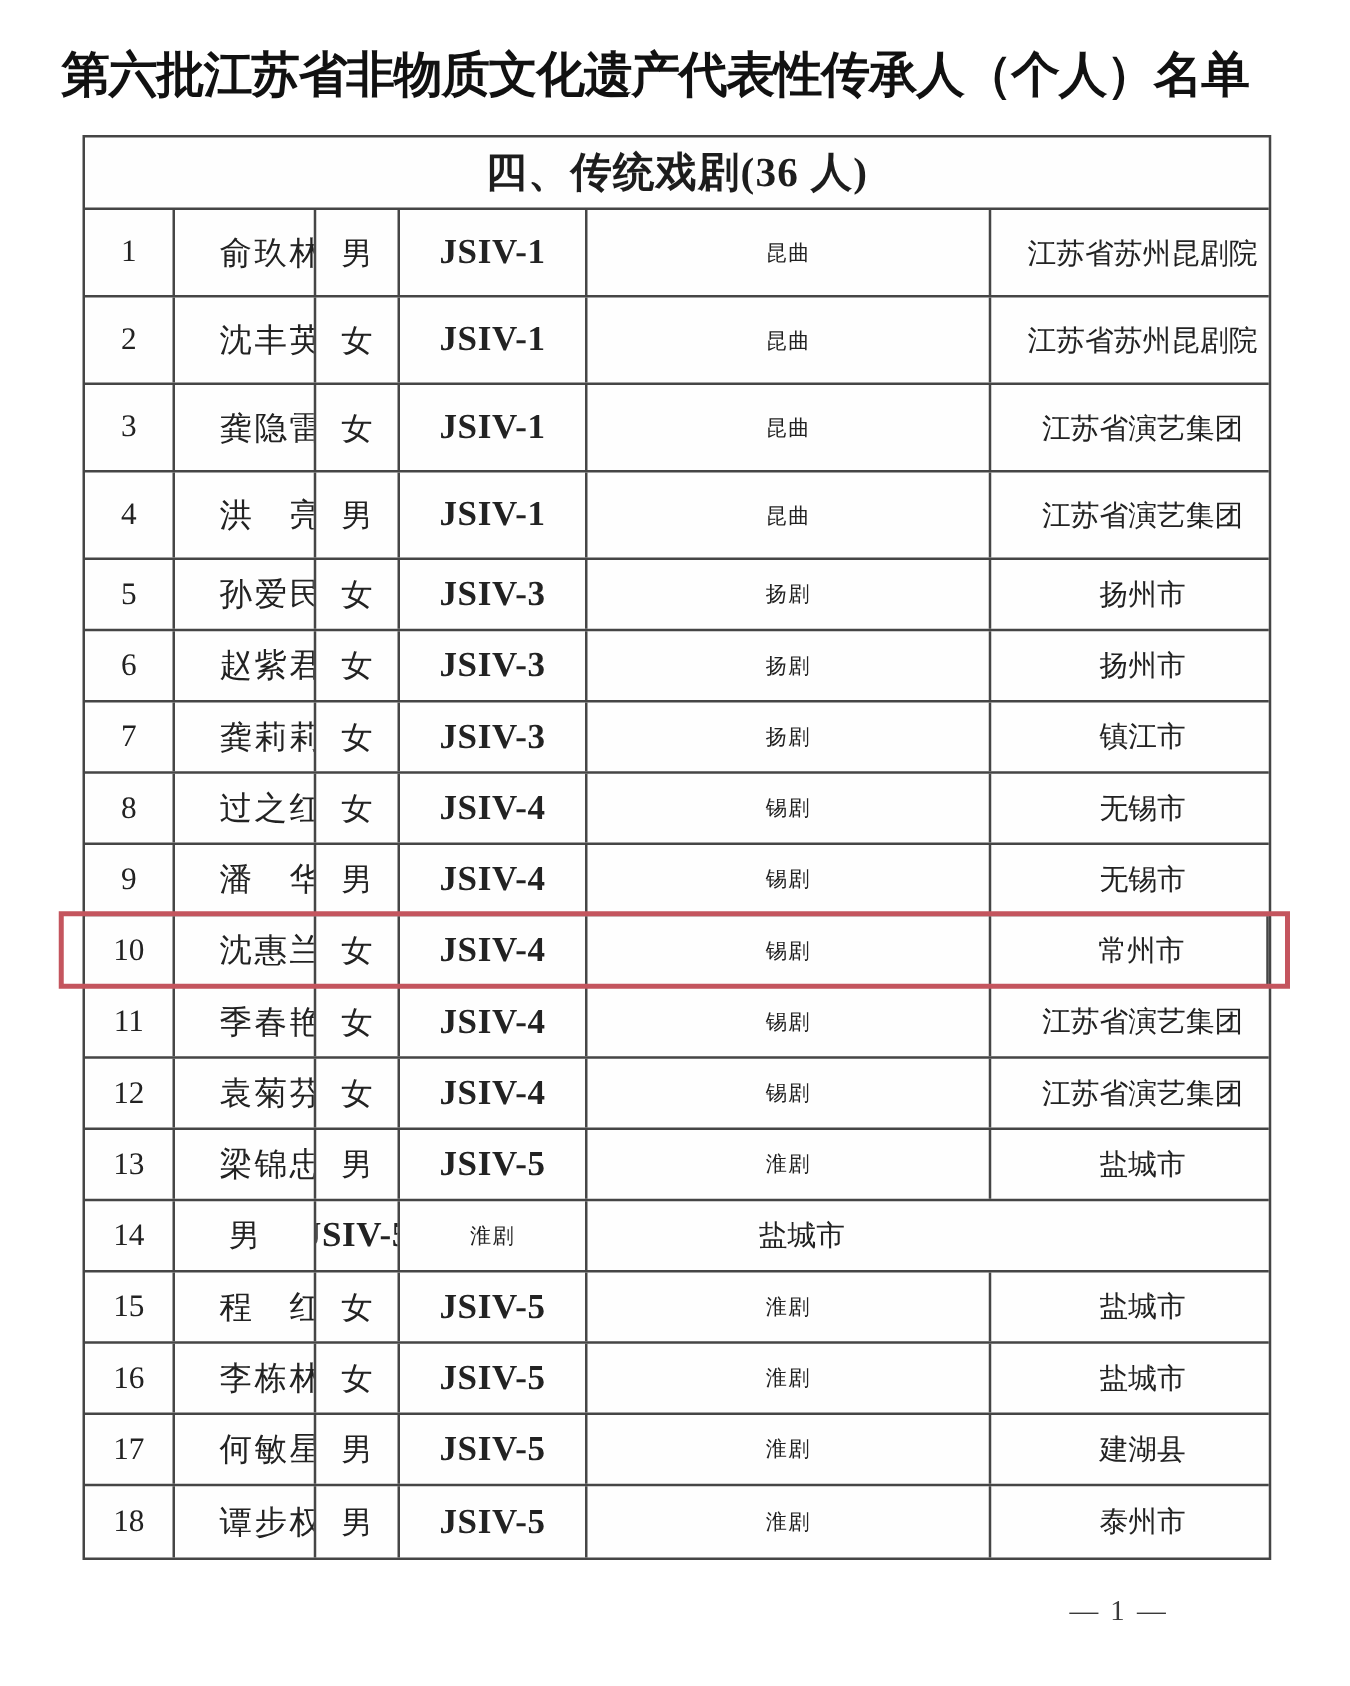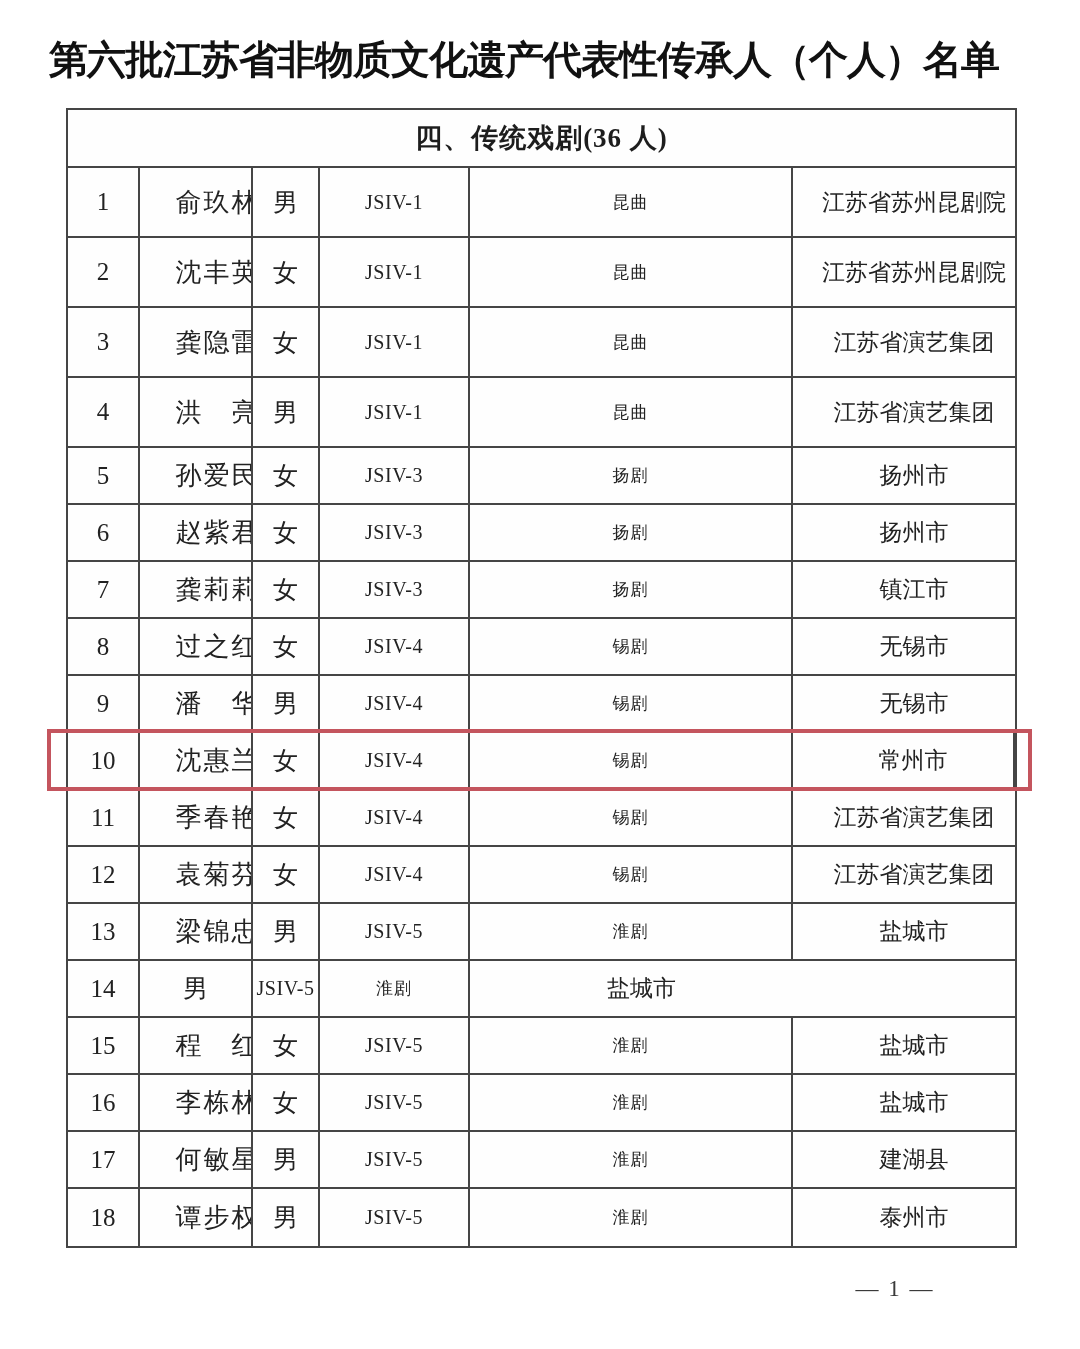--- a/index.html
+++ b/index.html
@@ -34,21 +34,21 @@
     border: 2px solid #454545;
     background: #fefefe;
   }
   .section-header {
     height: 58px;
     border-bottom: 2px solid #454545;
     display: flex;
     align-items: center;
     justify-content: center;
     font-weight: bold;
-    font-size: 27px;
+    font-size: 33px;
     letter-spacing: 1px;
     color: #1d1d1d;
   }
   .t-row {
     display: grid;
     grid-template-columns: 72px 113px 67px 150px 323px 1fr;
     height: 57px;
     border-bottom: 2px solid #454545;
   }
   .t-row.tall { height: 70px; }
@@ -58,21 +58,21 @@
     display: flex;
     align-items: center;
     justify-content: center;
     overflow: hidden;
     white-space: nowrap;
   }
   .cell:last-child { border-right: none; }
   .c-no   { font-size: 25px; }
   .c-name { font-size: 26px; letter-spacing: 2px; padding-left: 44px; }
   .c-gender { font-size: 25px; }
-  .c-code { font-size: 20px; font-weight: 400; letter-spacing: 0.5px; }
+  .c-code { font-size: 28px; font-weight: 700; letter-spacing: 0.5px; }
   .c-cat  { font-size: 17px; letter-spacing: 1px; }
   .c-org  { font-size: 23px; padding-left: 20px; }
   .t-row.highlighted { position: relative; }
   .highlight-box {
     position: absolute;
     left: -21px;
     right: -17px;
     top: -4px;
     bottom: -3px;
     border: 4px solid #c4555e;

